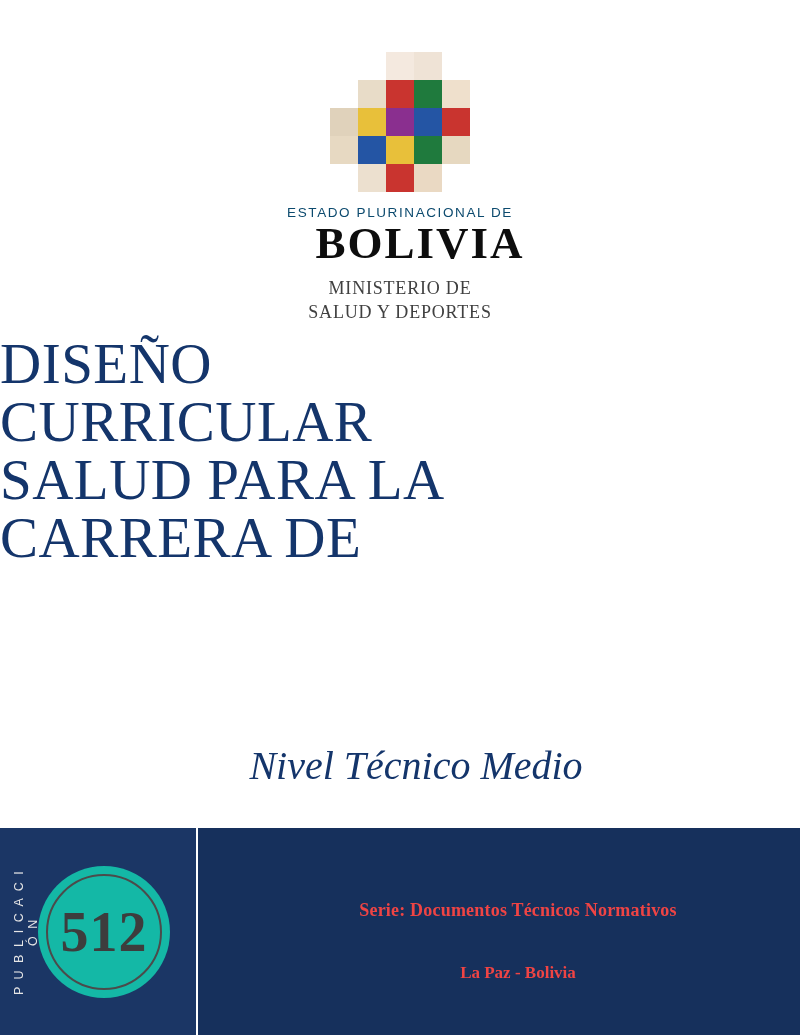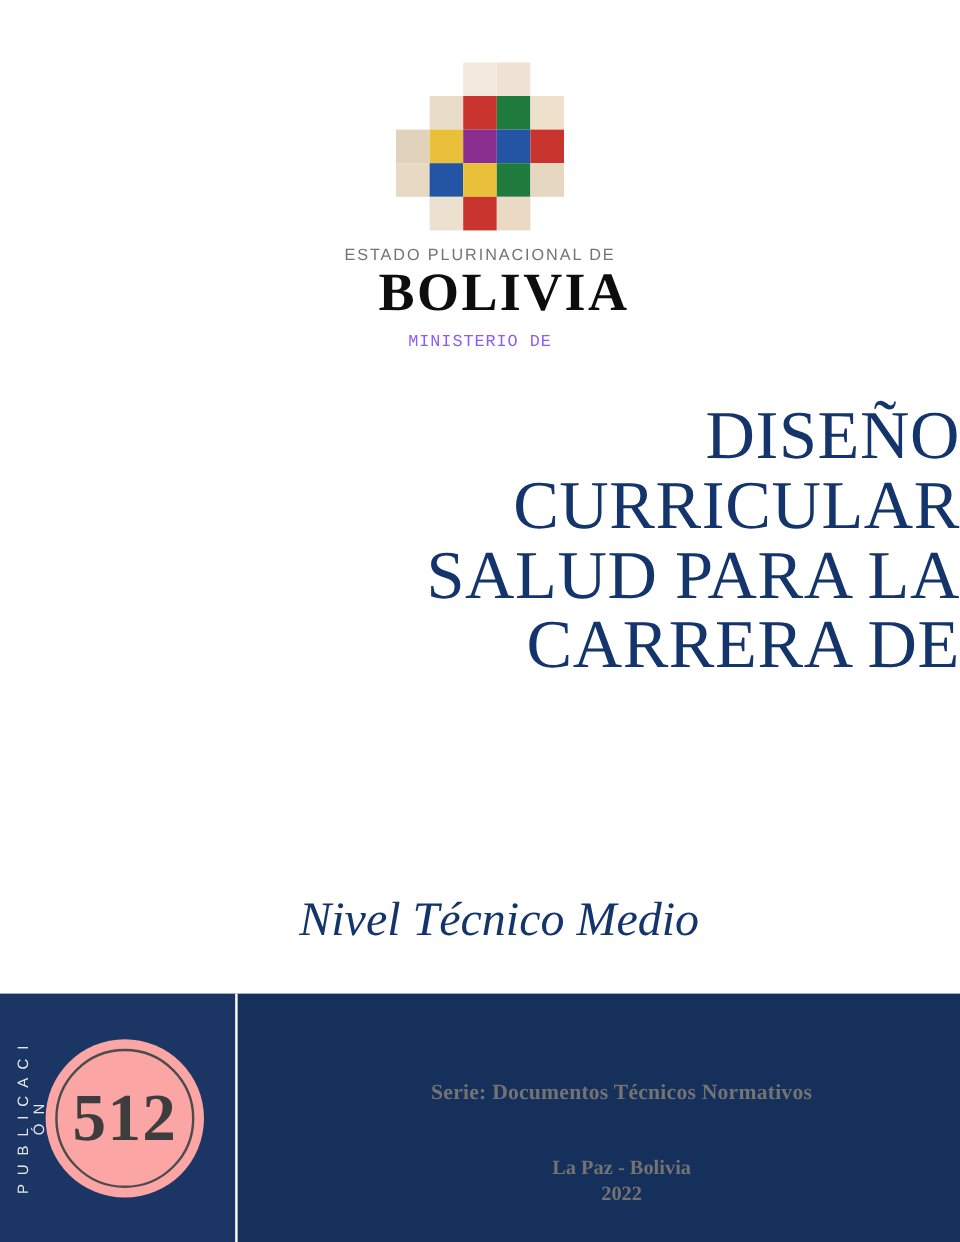--- a/index.html
+++ b/index.html
@@ -42,49 +42,49 @@
     position: absolute;
     top: 205px;
     left: 0;
     width: 800px;
     text-align: center;
   }
   .estado {
     font-family: "Liberation Sans", sans-serif;
     font-size: 13.5px;
     letter-spacing: 1.6px;
-    color: #737373;
+    color: #0c4a6e;
     font-weight: 400;
   }
   .bolivia {
     font-family: "Liberation Serif", serif;
     font-size: 45px;
     font-weight: bold;
     letter-spacing: 2px;
     color: #0d0d0d;
     line-height: 1.02;
     margin-top: 1px;
     margin-left: 40px;
   }
   .ministerio {
-    font-family: Liberation Mono, monospace;
-    font-size: 14px;
+    font-family: Liberation Serif, serif;
+    font-size: 18px;
     letter-spacing: 0.8px;
-    color: #8b5cf6;
+    color: #404040;
     line-height: 1.35;
     margin-top: 9px;
   }
 
   
   .title-block {
     position: absolute;
     top: 335px;
     left: 0;
     width: 800px;
-    text-align: right;
+    text-align: left;
     color: #14356b;
   }
   .title-line {
     font-family: "Liberation Serif", serif;
     font-size: 57px;
     line-height: 58px;
     letter-spacing: 0.5px;
   }
   .title-line.bold {
     font-weight: bold;
@@ -135,21 +135,21 @@
     height: 207px;
     background: #ffffff;
   }
   .pub-circle {
     position: absolute;
     left: 38px;
     top: 38px;
     width: 132px;
     height: 132px;
     border-radius: 50%;
-    background: #fca5a5;
+    background: #14b8a6;
     display: flex;
     align-items: center;
     justify-content: center;
   }
   .pub-circle-inner {
     width: 116px;
     height: 116px;
     border-radius: 50%;
     border: 2px solid #4b4b4b;
     display: flex;
@@ -180,21 +180,21 @@
     display: flex;
     align-items: center;
     justify-content: center;
   }
   .footer-text {
     position: absolute;
     left: 196px;
     top: 0;
     width: 604px;
     height: 207px;
-    color: #737373;
+    color: #ef4444;
     text-align: center;
     padding-top: 72px;
     font-family: "Liberation Serif", serif;
     padding-left: 40px;
   }
   .serie {
     font-size: 18px;
     font-weight: bold;
     letter-spacing: 0.2px;
   }
@@ -236,20 +236,21 @@
         <div class="tile" style="left: 56px; top: 112px; background: rgb(201, 52, 47);"></div>
         <div class="tile" style="left: 84px; top: 112px; background: rgb(234, 217, 195);"></div>
       </div>
   </div>
 
   <div class="coat-text">
     <div class="estado">ESTADO PLURINACIONAL DE</div>
     <div class="bolivia">BOLIVIA</div>
     <div class="ministerio">
       <div>MINISTERIO DE</div>
+      <div>SALUD Y DEPORTES</div>
     </div>
   </div>
 
   <div class="title-block">
     <div class="title-line">DISEÑO</div>
     <div class="title-line">CURRICULAR</div>
     <div class="title-line">SALUD PARA LA</div>
     <div class="title-line">CARRERA DE</div>
   </div>
 
@@ -262,17 +263,16 @@
         <div class="pub-circle-inner">
           <span class="pub-number">512</span>
         </div>
       </div>
     </div>
     <div class="band-right"></div>
     <div class="band-divider"></div>
     <div class="footer-text">
       <div class="serie">Serie: Documentos Técnicos Normativos</div>
       <div class="lapaz">La Paz - Bolivia</div>
-      <div class="year">2022</div>
     </div>
   </div>
 
 </div>
 
 </body></html>

